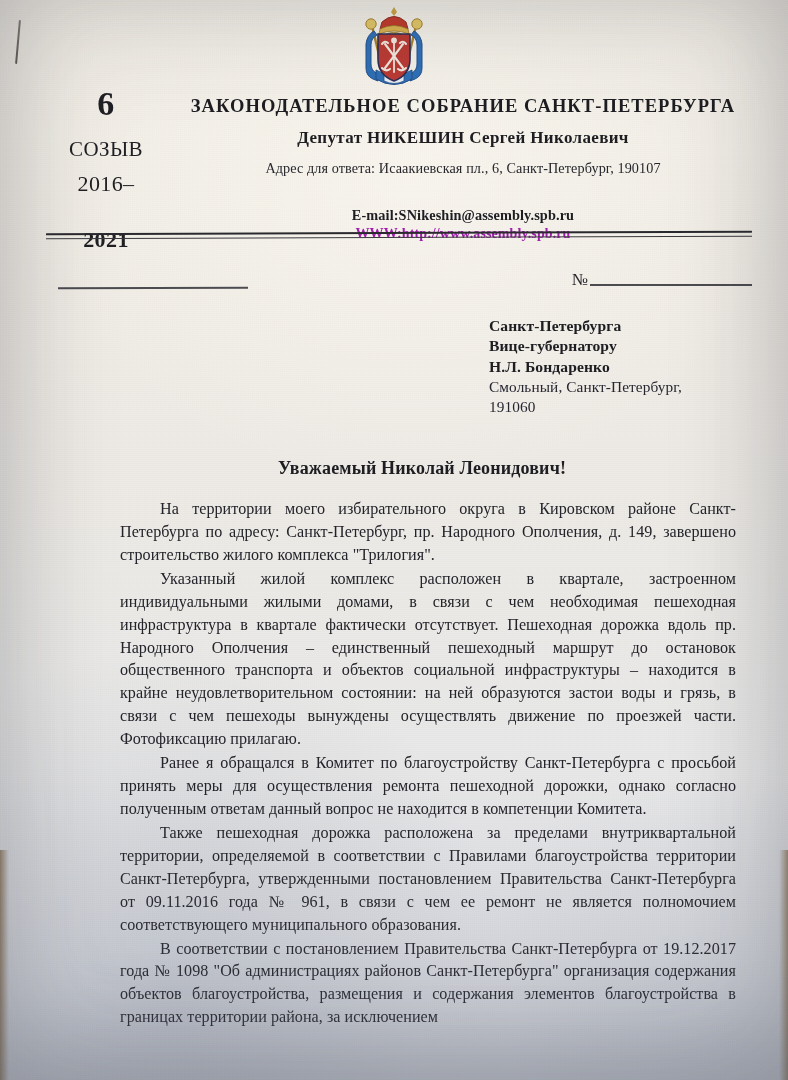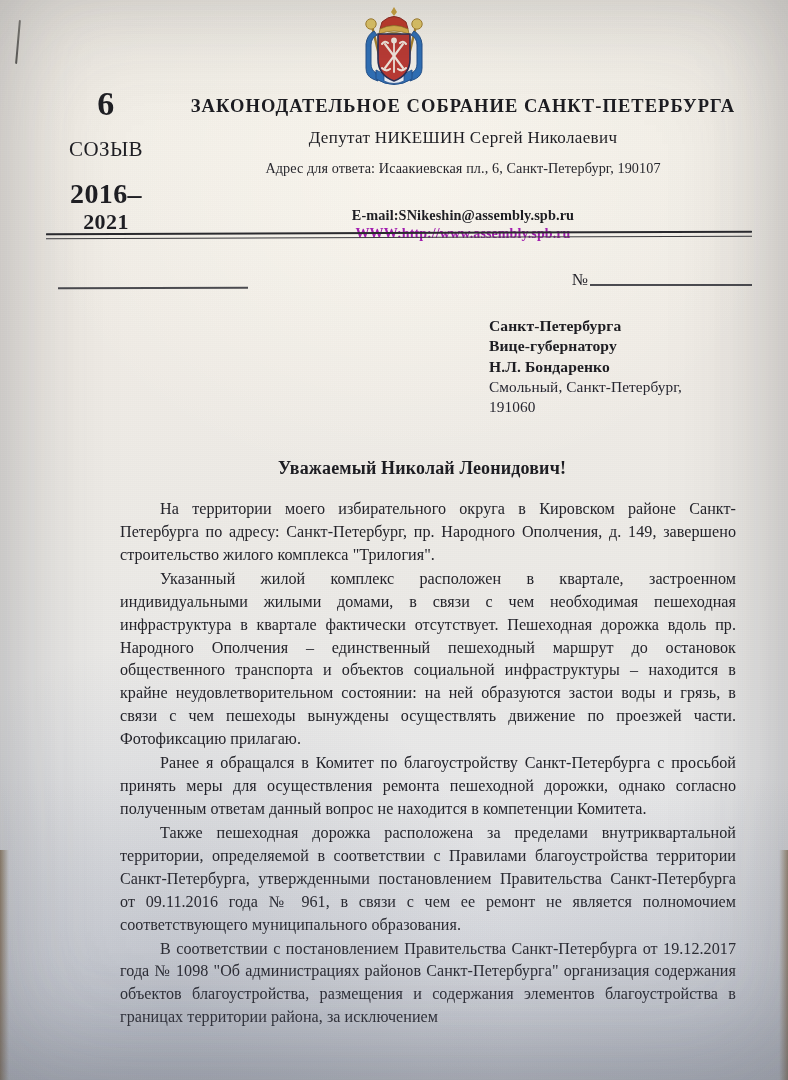--- a/index.html
+++ b/index.html
@@ -94,41 +94,41 @@
     position: absolute;
     left: 46px;
     top: 86px;
     width: 120px;
     text-align: center;
     line-height: 1.08;
     color: #1f1f24;
   }
   .convocation .num  { font-size: 34px; font-weight: 700; letter-spacing: .5px; }
   .convocation .word { font-size: 21px; font-weight: 400; letter-spacing: .4px; margin-top: 15px; }
-  .convocation .yrs  { font-size: 28px; font-weight: 700; letter-spacing: .4px; margin-top: 19px; }
-  .convocation .yrs2 { font-size: 22px; font-weight: 700; letter-spacing: .4px; }
+  .convocation .yrs  { font-size: 22px; font-weight: 400; letter-spacing: .4px; margin-top: 12px; }
+  .convocation .yrs2 { font-size: 22px; font-weight: 700; letter-spacing: .4px; margin-top: 32px; }
 
   .lh-block {
     position: absolute;
     left: 168px;
     right: 30px;
     top: 96px;
     text-align: center;
   }
   .lh-org {
     font-size: 18.5px;
     font-weight: 700;
     letter-spacing: 1.05px;
     white-space: nowrap;
     color: #1d1d22;
   }
   .lh-person {
     margin-top: 11px;
     font-size: 17px;
-    font-weight: 400;
+    font-weight: 700;
     letter-spacing: .35px;
     color: #1d1d22;
   }
   .lh-addr {
     margin-top: 12px;
     font-size: 14.2px;
     font-weight: 400;
     letter-spacing: .1px;
     color: #26262c;
   }

